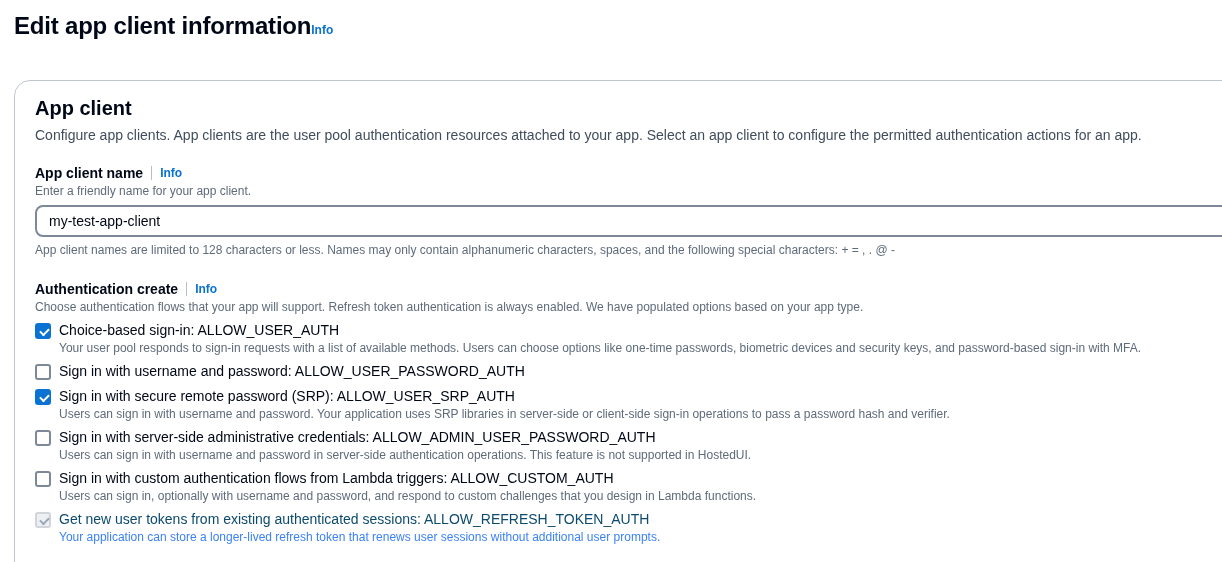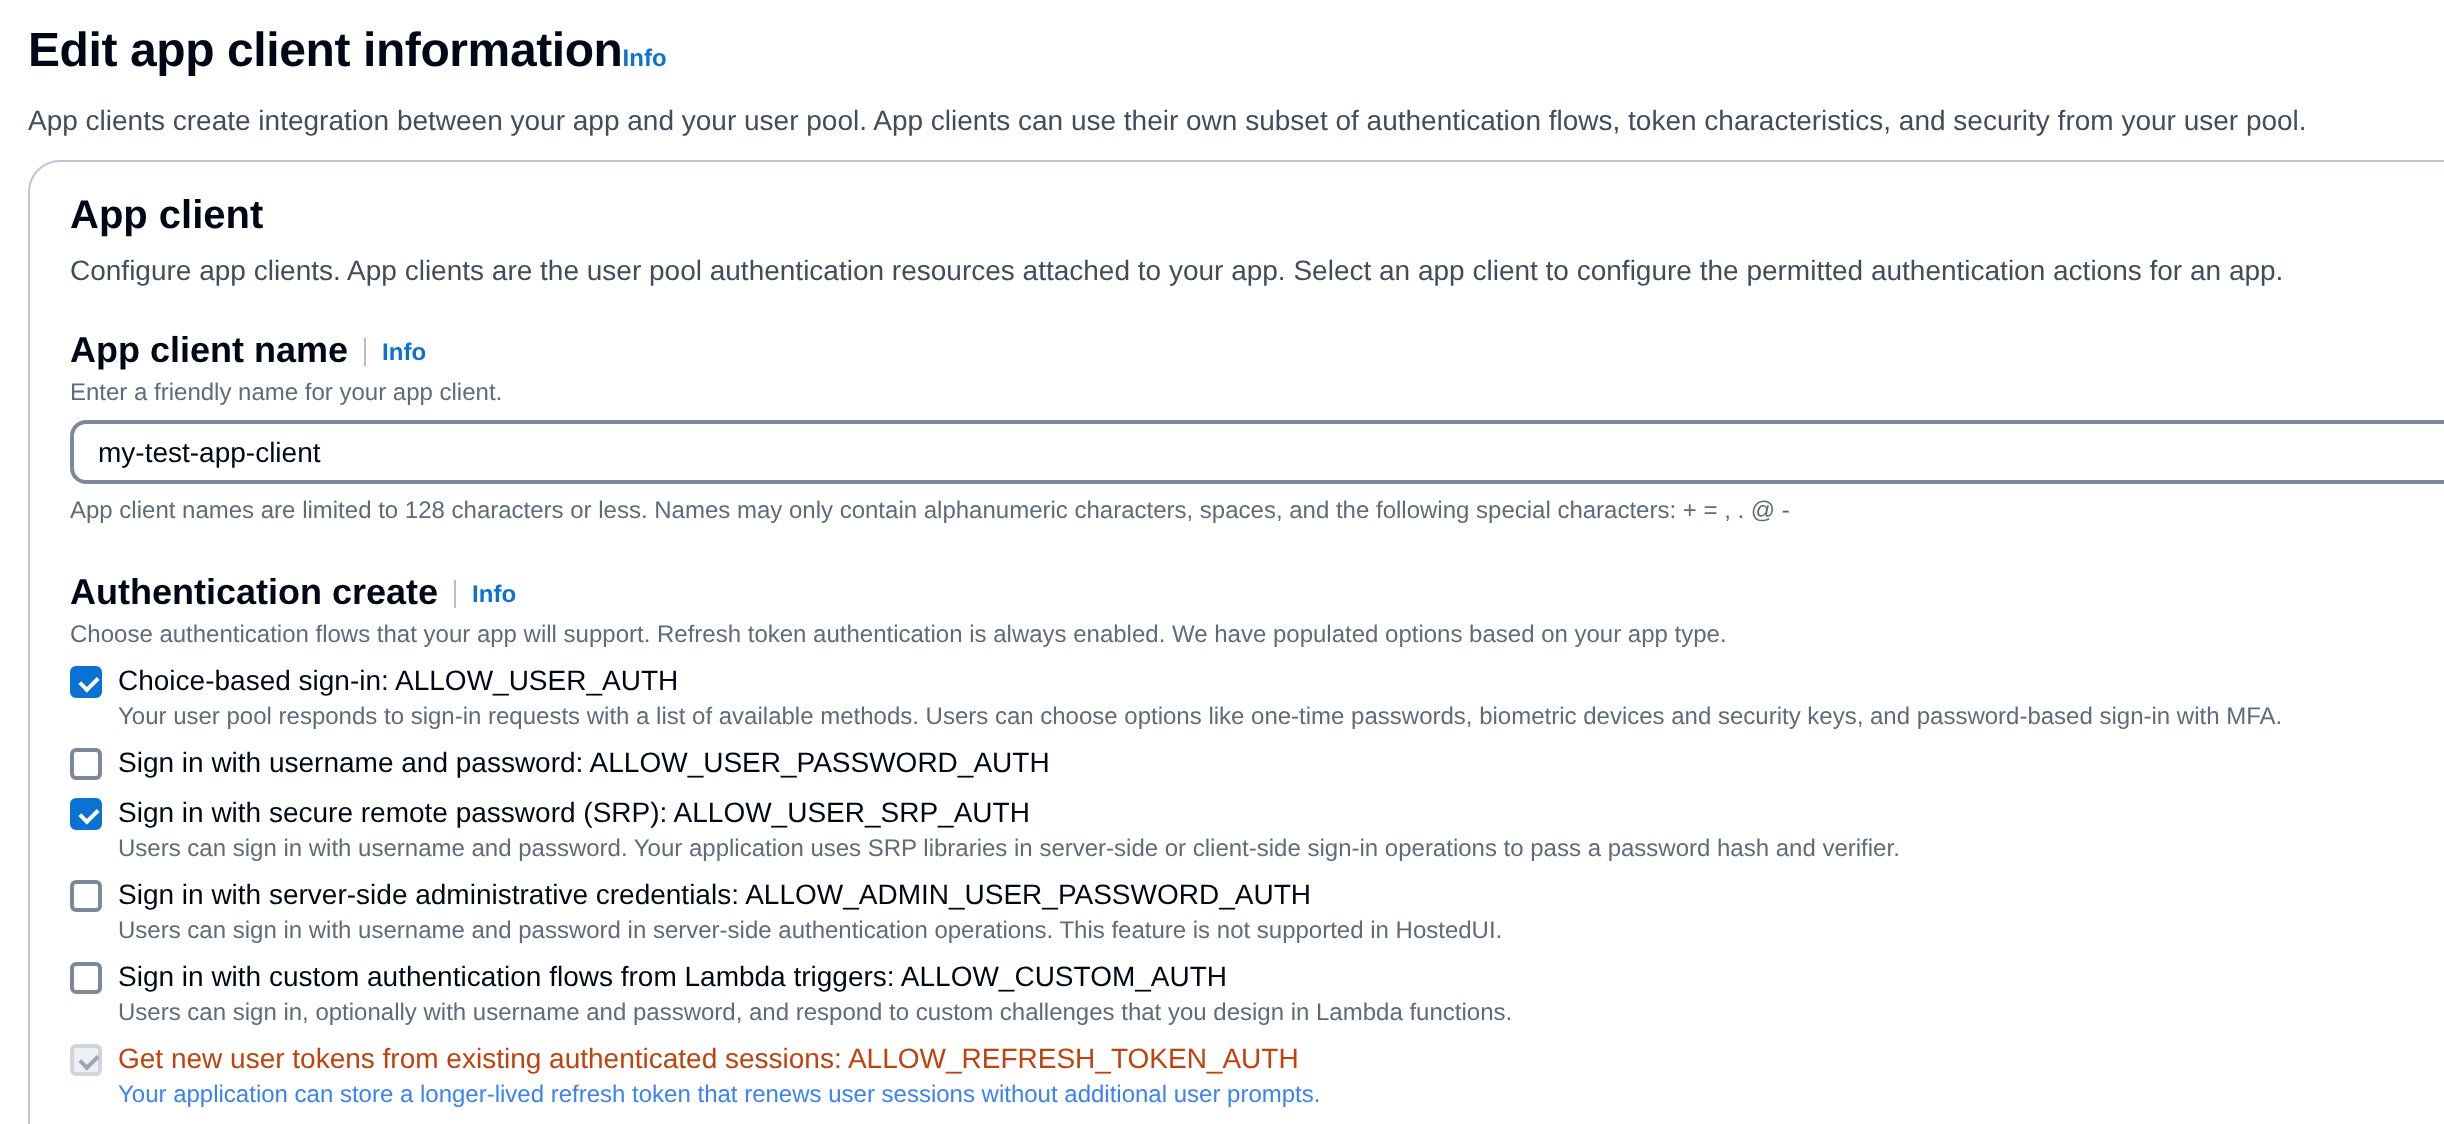--- a/index.html
+++ b/index.html
@@ -48,21 +48,21 @@
   .card-title { font-size: 20px; font-weight: 700; color: #000716; }
   .card-desc { margin-top: 7px; font-size: 14px; color: #414d5c; }
 
   
   .field-label-row {
     display: flex;
     align-items: center;
     gap: 8px;
     margin-top: 22px;
   }
-  .field-label { font-size: 18px; font-weight: 700; color: #000716; }
+  .field-label { font-size: 14px; font-weight: 700; color: #000716; }
   .label-divider {
     width: 1px;
     height: 14px;
     background: #b6bec9;
   }
   .field-helper { margin-top: 3px; font-size: 12px; color: #5f6b7a; }
 
   .text-input {
     display: block;
     margin-top: 7px;
@@ -113,32 +113,31 @@
   .option[data-disabled="true"] .checkbox[data-checked="true"] {
     background: #edf0f3;
     border-color: #d1d5db;
   }
   .option[data-disabled="true"] .checkbox[data-checked="true"]::after {
     border-color: #9ba7b6;
   }
   .option-text { display: flex; flex-direction: column; }
   .option-label { font-size: 14px; color: #000716; cursor: pointer; }
   .option-desc { margin-top: 3px; font-size: 12px; color: #5f6b7a; }
-  .option[data-disabled="true"] .option-label { color: #c2410c; cursor: default; }
+  .option[data-disabled="true"] .option-label { color: #0c4a6e; cursor: default; }
   .option[data-disabled="true"] .option-desc { color: #3b82f6; }
 </style>
 </head>
 <body>
 
 <div class="page-header">
   <div class="page-title-row">
     <h1>Edit app client information</h1>
     <a class="info-link">Info</a>
   </div>
-  <div class="page-desc">App clients create integration between your app and your user pool. App clients can use their own subset of authentication flows, token characteristics, and security from your user pool.</div>
 </div>
 
 <div class="card">
   <div class="card-title">App client</div>
   <div class="card-desc">Configure app clients. App clients are the user pool authentication resources attached to your app. Select an app client to configure the permitted authentication actions for an app.</div>
 
   <div class="field-label-row">
     <span class="field-label">App client name</span>
     <span class="label-divider"></span>
     <a class="info-link">Info</a>

